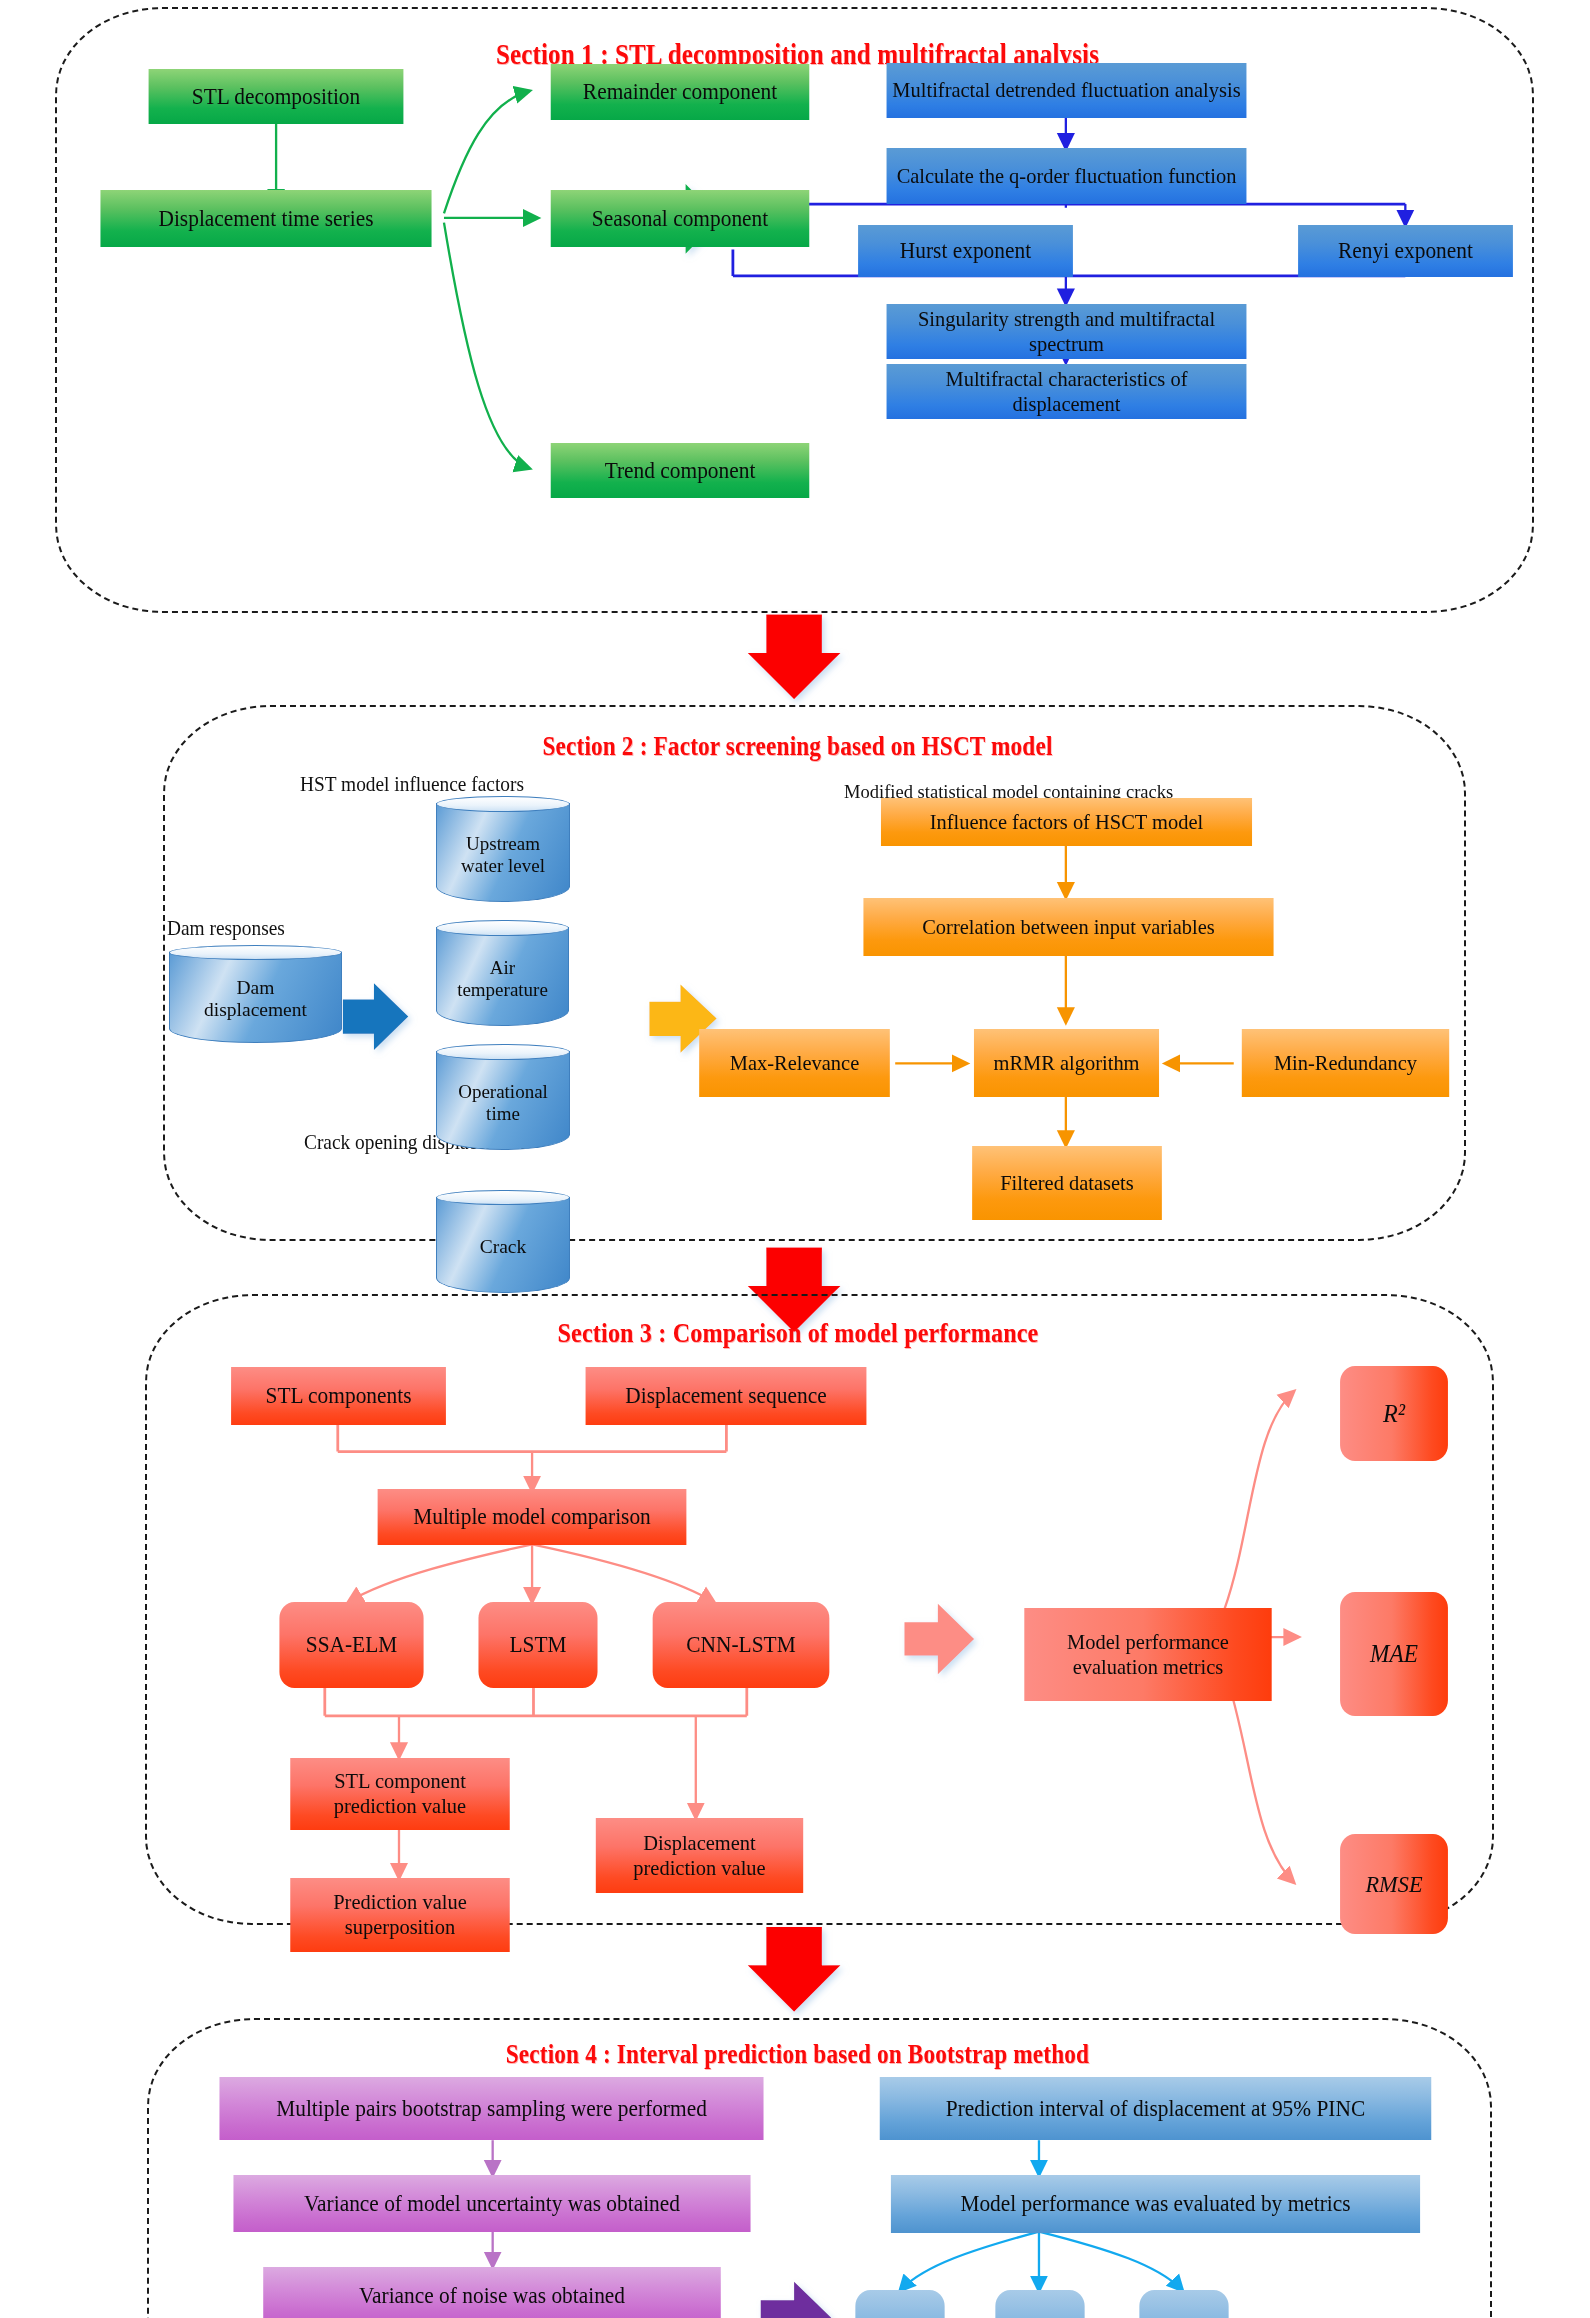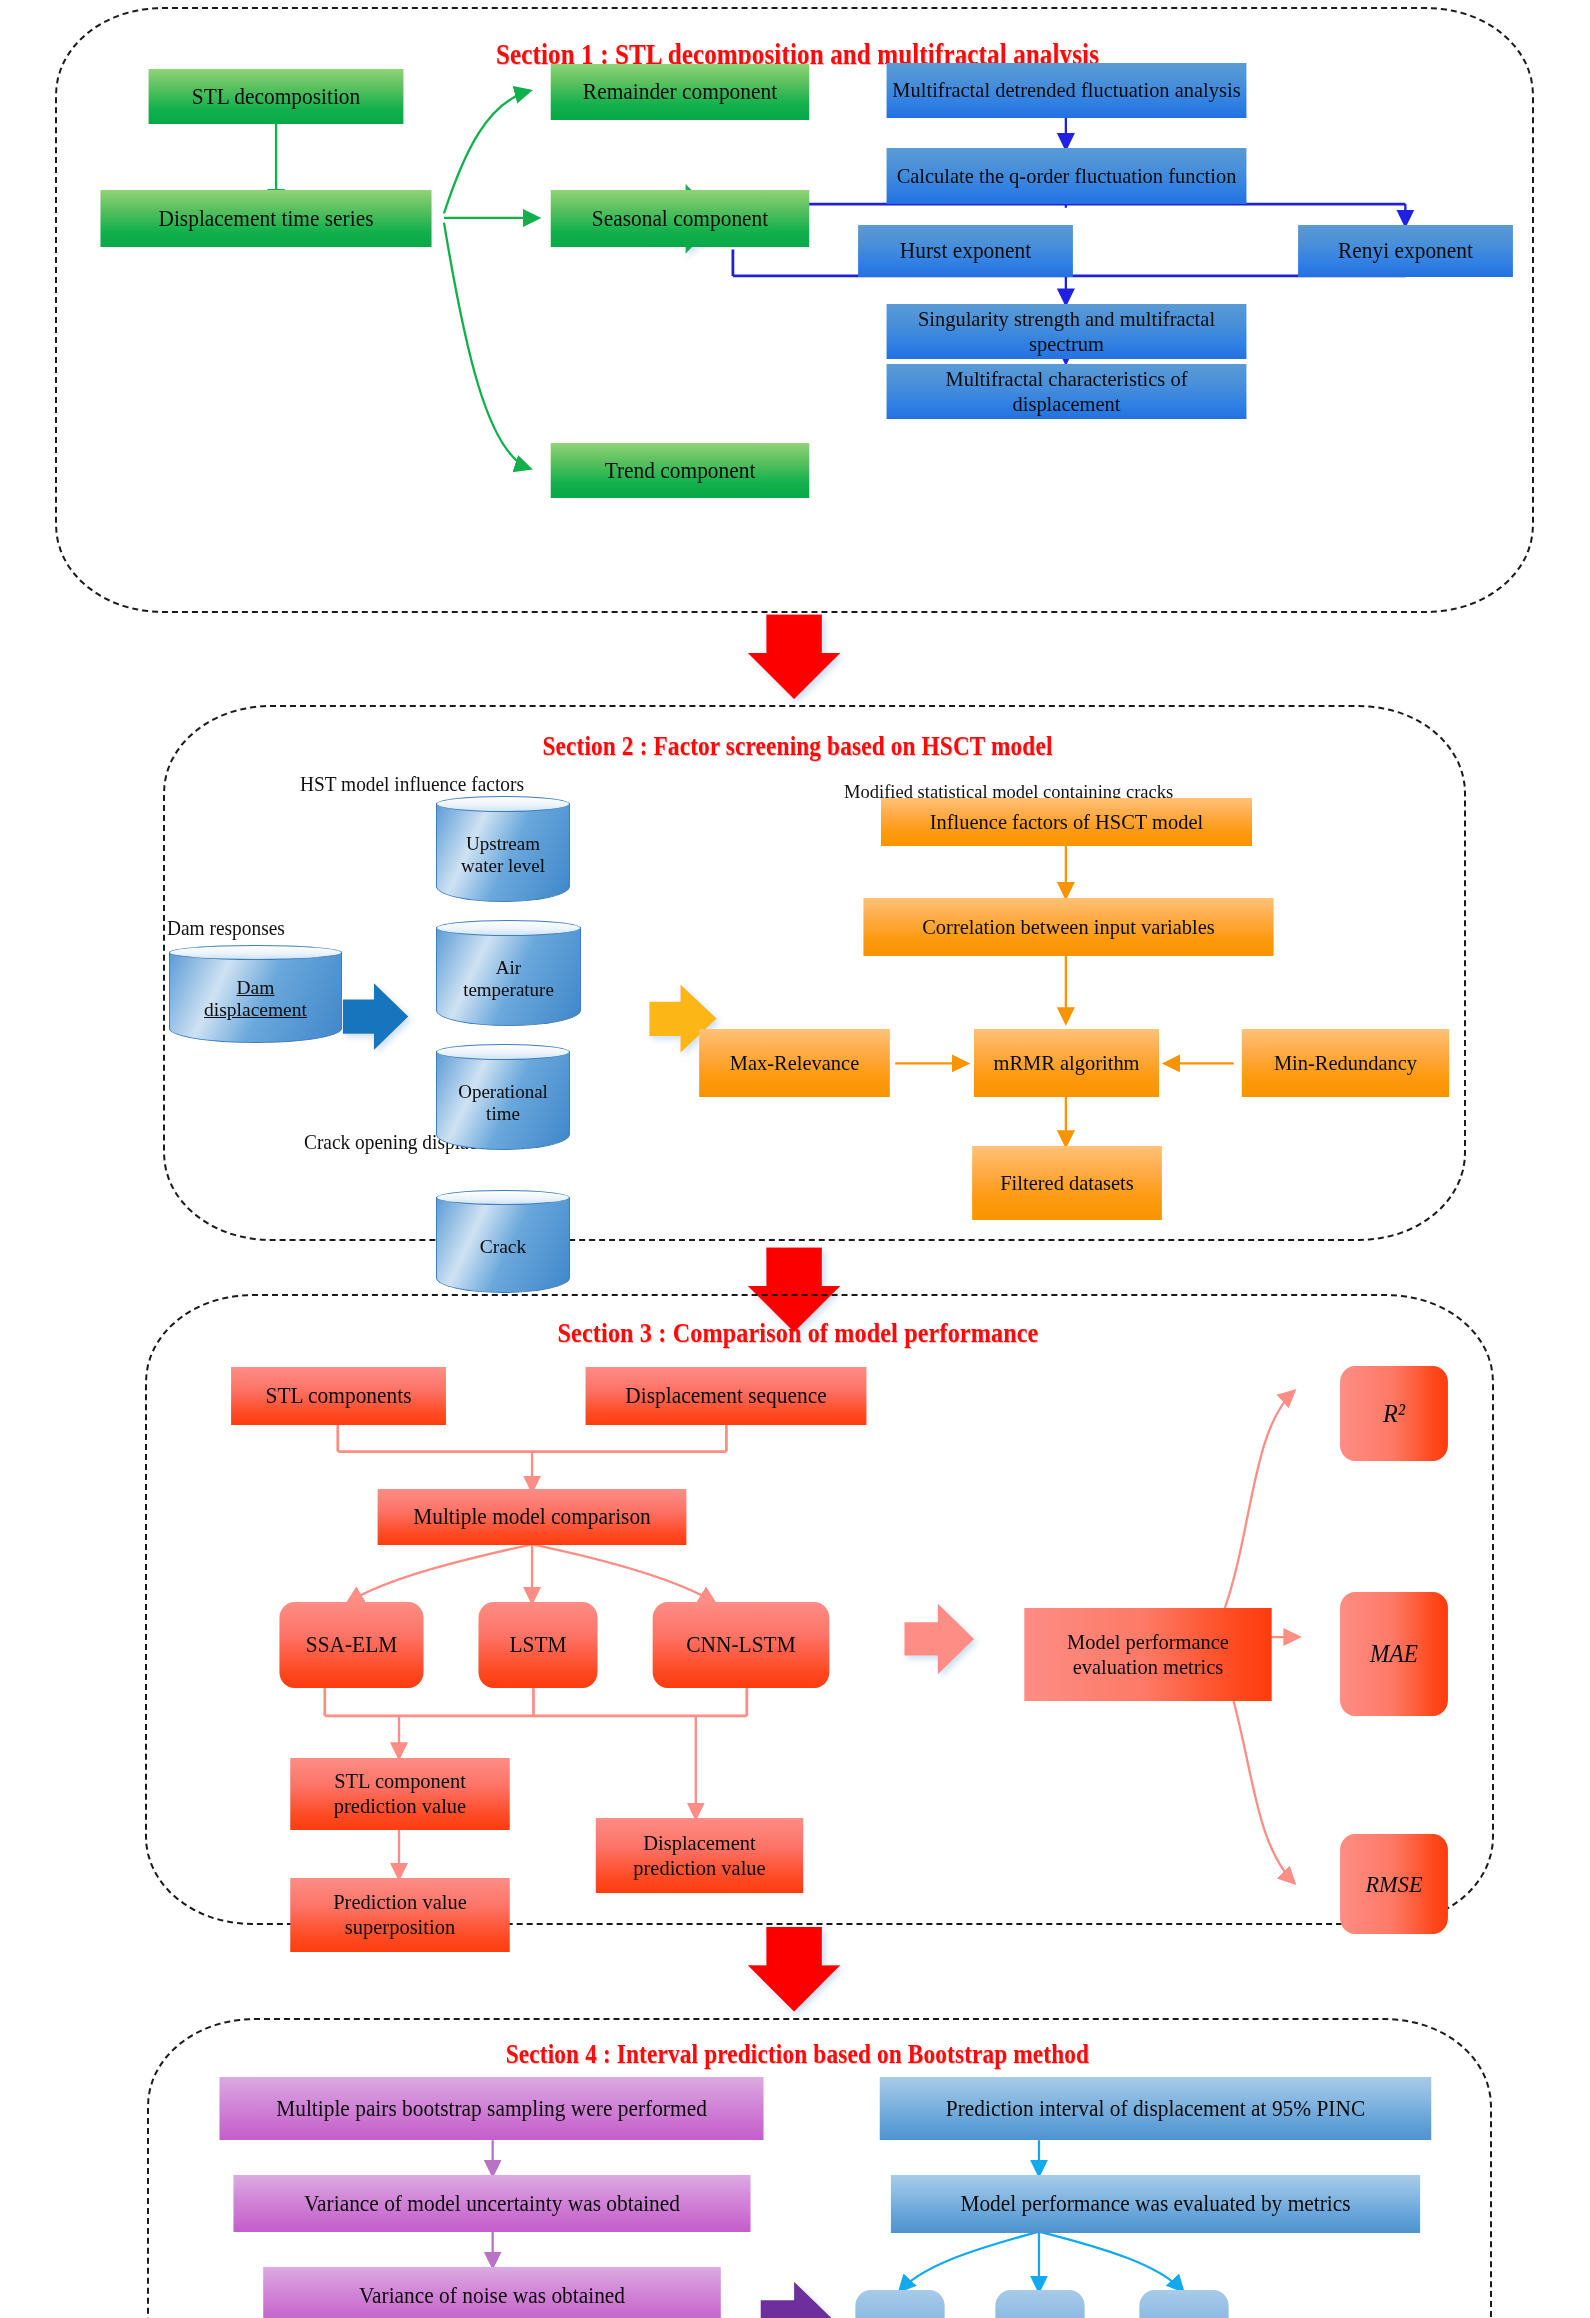--- a/index.html
+++ b/index.html
@@ -227,32 +227,32 @@
   <div class="sect-title" style="left:380px;top:731px;width:835px;text-align:center;font-size:27px;">Section 2 :  Factor screening based on  HSCT model</div>
 
   <div class="cap" style="left:300px;top:773px;font-size:20.4px;">HST model influence factors</div>
   <div class="cap" style="left:167px;top:917px;font-size:20.4px;">Dam responses</div>
   <div class="cap" style="left:304px;top:1131px;font-size:20.4px;">Crack opening displacement</div>
   <div class="cap" style="left:844px;top:781px;font-size:19.5px;">Modified statistical model containing cracks</div>
 
   <div class="cyl" style="left:169px;top:945px;width:173px;height:98px;">
     <div class="body"></div>
     <div class="top"></div>
-    <div class="txt" style="font-size:19.5px;white-space:pre-line;text-decoration:underline;">Dam
+    <div class="txt" style="font-size:19.5px;white-space:pre-line;">Dam
 displacement</div>
   </div>
 
   <div class="cyl" style="left:436px;top:796px;width:134px;height:106px;">
     <div class="body"></div>
     <div class="top"></div>
     <div class="txt" style="font-size:19px;white-space:pre-line;">Upstream
 water level</div>
   </div>
 
-  <div class="cyl" style="left:436px;top:920px;width:133px;height:106px;padding-left:12px;">
+  <div class="cyl" style="left:436px;top:920px;width:133px;height:106px;">
     <div class="body"></div>
     <div class="top"></div>
     <div class="txt" style="font-size:19px;white-space:pre-line;">Air
 temperature</div>
   </div>
 
   <div class="cyl" style="left:436px;top:1044px;width:134px;height:106px;">
     <div class="body"></div>
     <div class="top"></div>
     <div class="txt" style="font-size:19px;white-space:pre-line;">Operational

